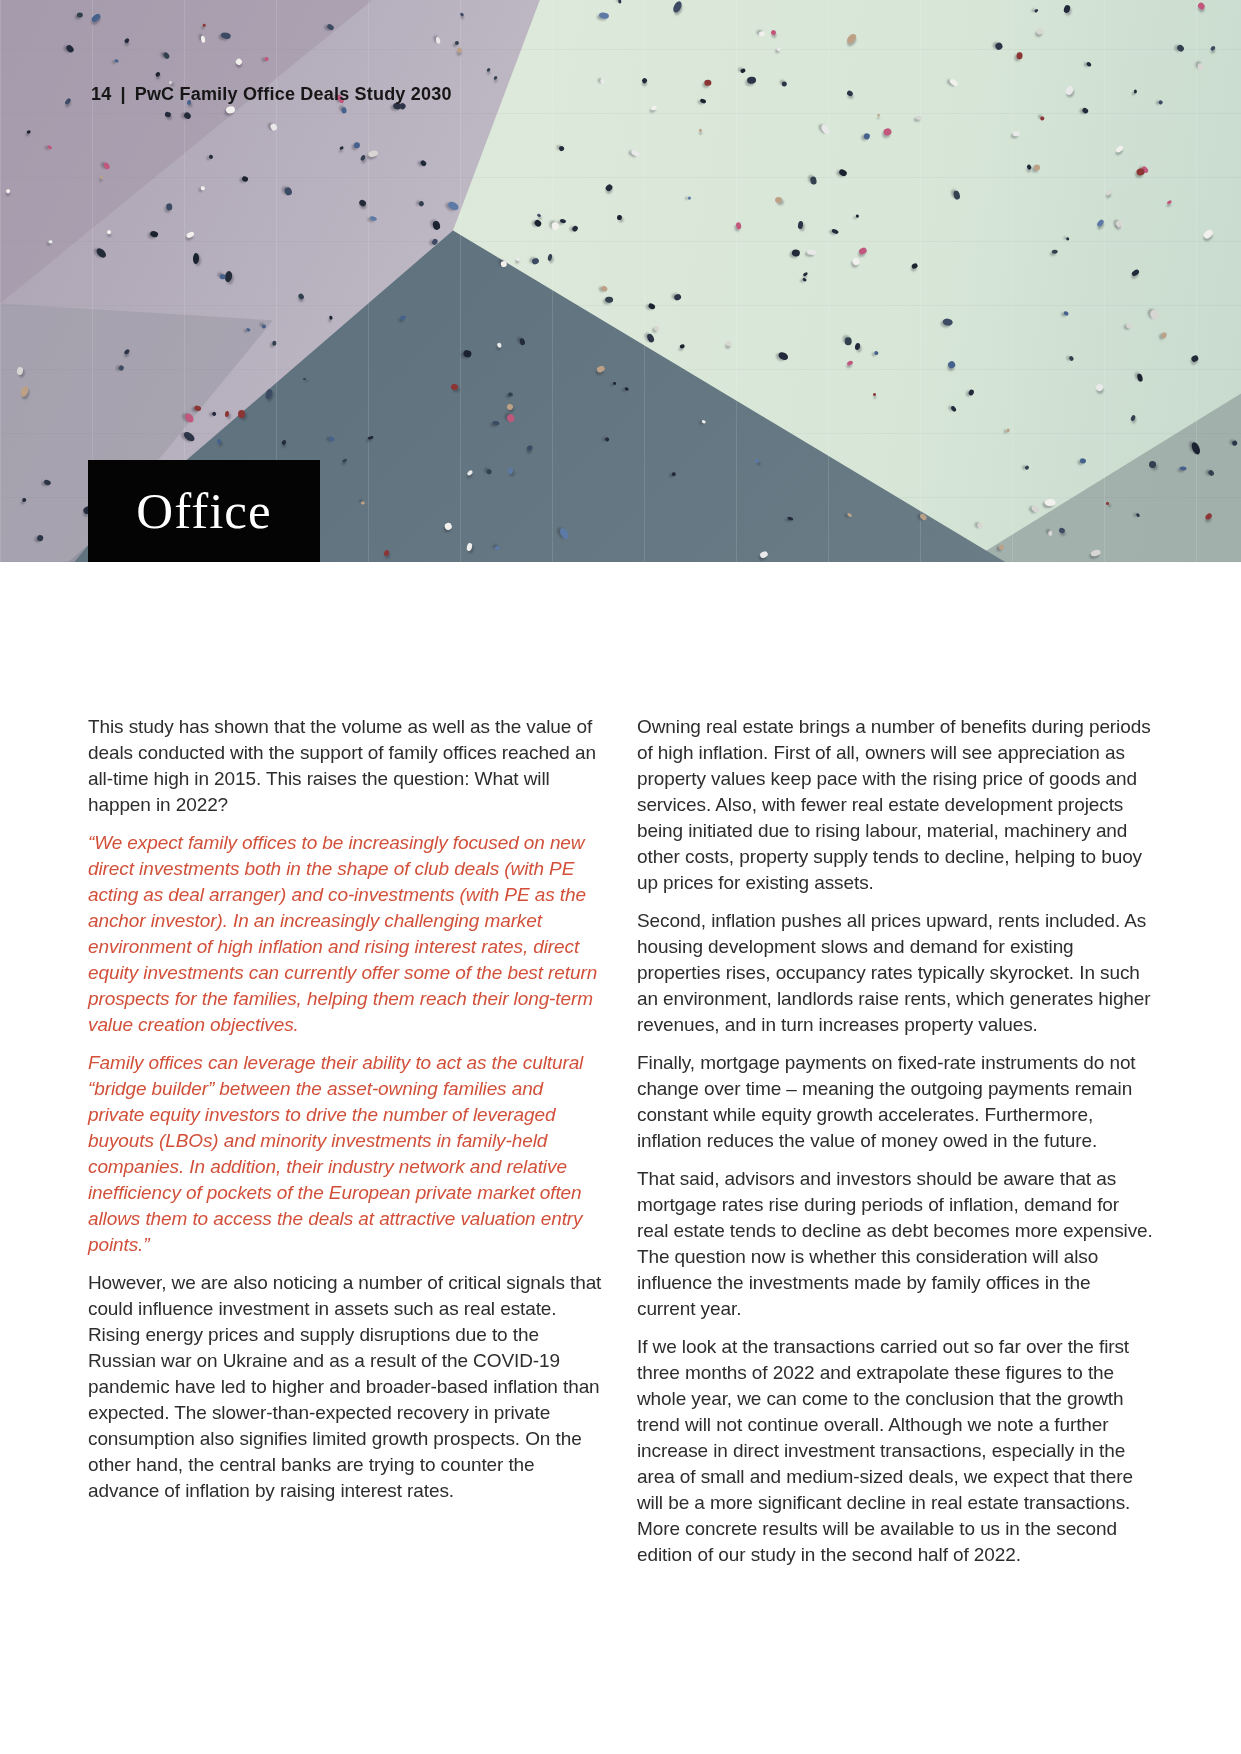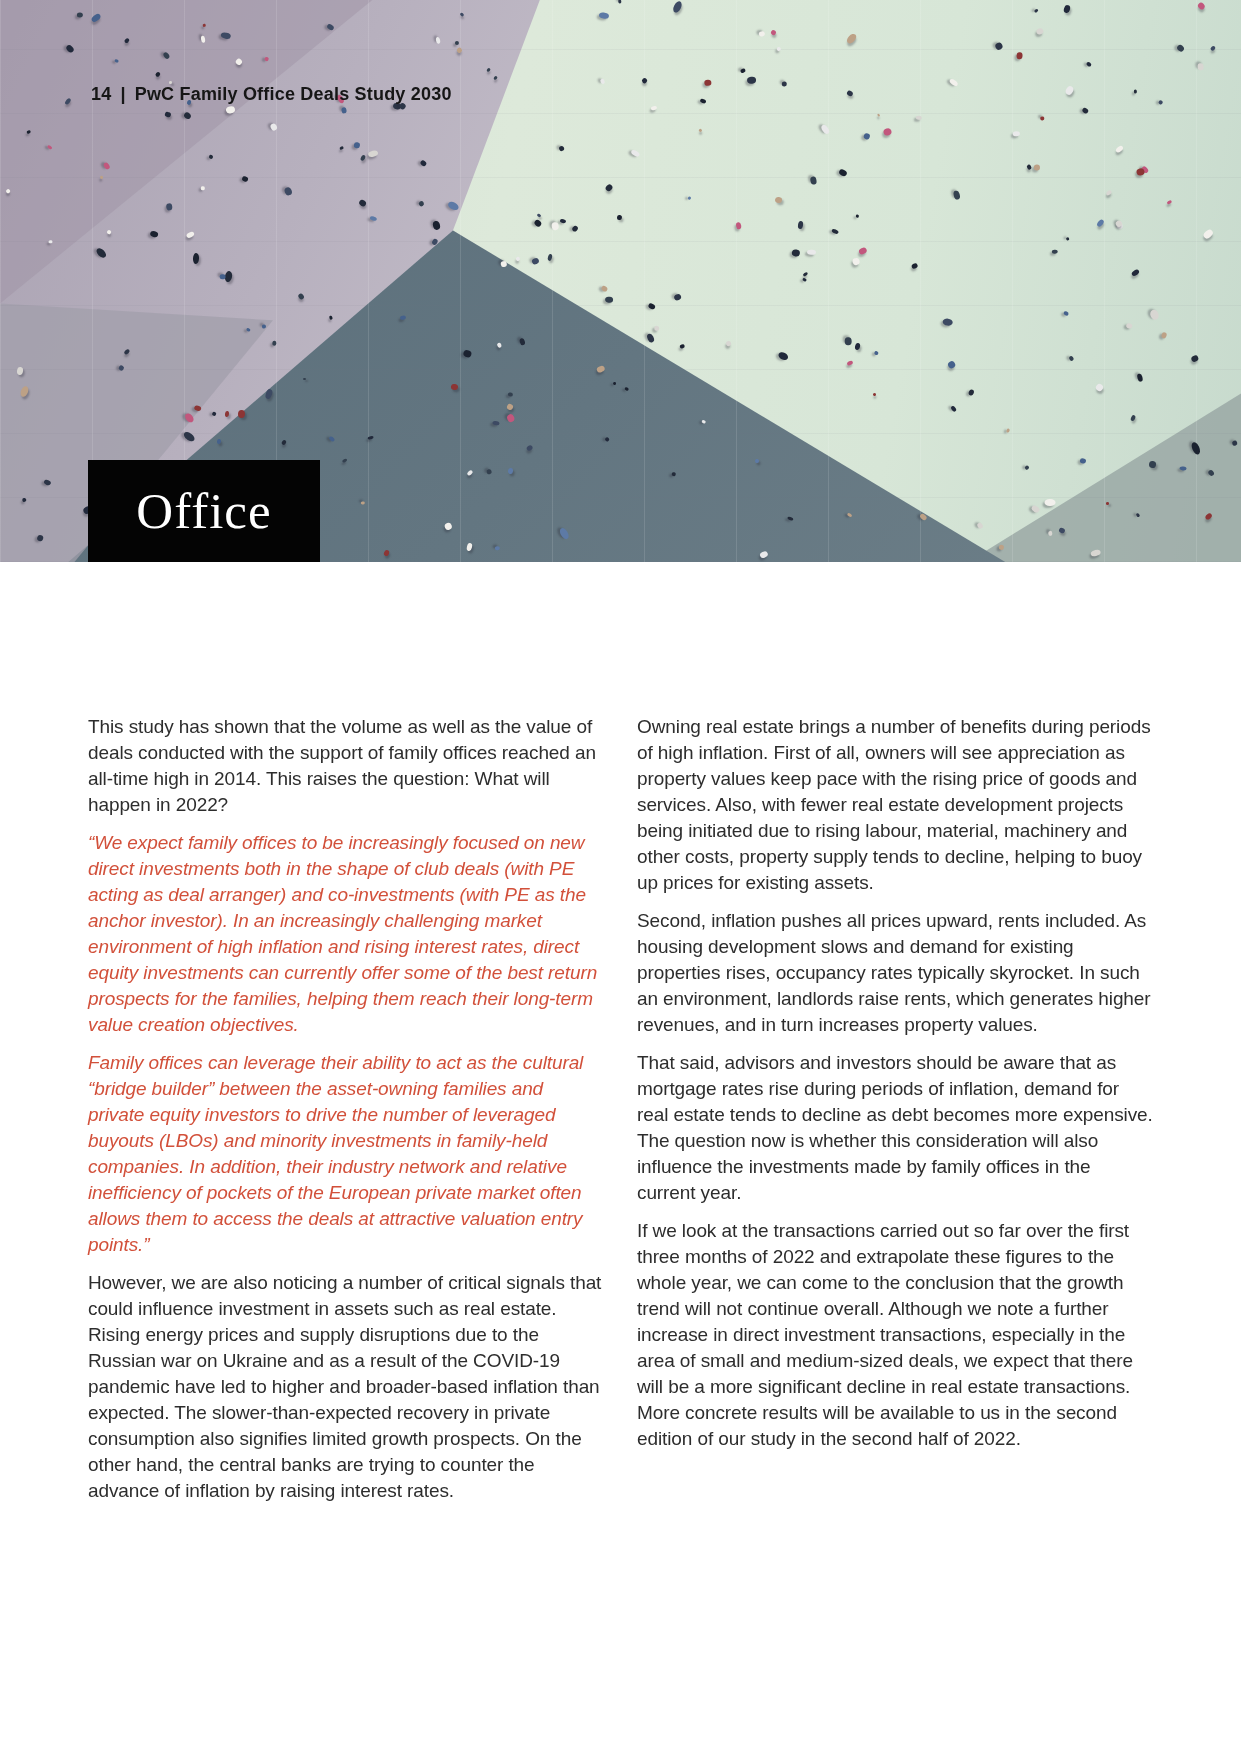--- a/index.html
+++ b/index.html
@@ -365,26 +365,27 @@
   <div class="page-header">
     <span>14</span><span class="sep">|</span><span>PwC Family Office Deals Study 2030</span>
   </div>
 
   <div class="outlook-box">
     <span class="title">Office</span>
   </div>
 
   <div class="content">
     <div class="col">
-      <p>This study has shown that the volume as well as the value of deals conducted with the support of family offices reached an all-time high in 2014. This raises the question: What will happen in 2022?</p>
+      <p>This study has shown that the volume as well as the value of deals conducted with the support of family offices reached an all-time high in 2015. This raises the question: What will happen in 2022?</p>
       <p class="quote">“We expect family offices to be increasingly focused on new direct investments both in the shape of club deals (with PE acting as deal arranger) and co-investments (with PE as the anchor investor). In an increasingly challenging market environment of high inflation and rising interest rates, direct equity investments can currently offer some of the best return prospects for the families, helping them reach their long-term value creation objectives.</p>
       <p class="quote">Family offices can leverage their ability to act as the cultural “bridge builder” between the asset-owning families and private equity investors to drive the number of leveraged buyouts (LBOs) and minority investments in family-held companies. In addition, their industry network and relative inefficiency of pockets of the European private market often allows them to access the deals at attractive valuation entry points.”</p>
       <p>However, we are also noticing a number of critical signals that could influence investment in assets such as real estate. Rising energy prices and supply disruptions due to the Russian war on Ukraine and as a result of the COVID-19 pandemic have led to higher and broader-based inflation than expected. The slower-than-expected recovery in private consumption also signifies limited growth prospects. On the other hand, the central banks are trying to counter the advance of inflation by raising interest rates.</p>
     </div>
     <div class="col">
       <p>Owning real estate brings a number of benefits during periods of high inflation. First of all, owners will see appreciation as property values keep pace with the rising price of goods and services. Also, with fewer real estate development projects being initiated due to rising labour, material, machinery and other costs, property supply tends to decline, helping to buoy up prices for existing assets.</p>
       <p>Second, inflation pushes all prices upward, rents included. As housing development slows and demand for existing properties rises, occupancy rates typically skyrocket. In such an environment, landlords raise rents, which generates higher revenues, and in turn increases property values.</p>
+      <p>Finally, mortgage payments on fixed-rate instruments do not change over time – meaning the outgoing payments remain constant while equity growth accelerates. Furthermore, inflation reduces the value of money owed in the future.</p>
       <p>That said, advisors and investors should be aware that as mortgage rates rise during periods of inflation, demand for real estate tends to decline as debt becomes more expensive. The question now is whether this consideration will also influence the investments made by family offices in the current year.</p>
       <p>If we look at the transactions carried out so far over the first three months of 2022 and extrapolate these figures to the whole year, we can come to the conclusion that the growth trend will not continue overall. Although we note a further increase in direct investment transactions, especially in the area of small and medium-sized deals, we expect that there will be a more significant decline in real estate transactions. More concrete results will be available to us in the second edition of our study in the second half of 2022.</p>
     </div>
   </div>
 
 </div>
 
 </body></html>

